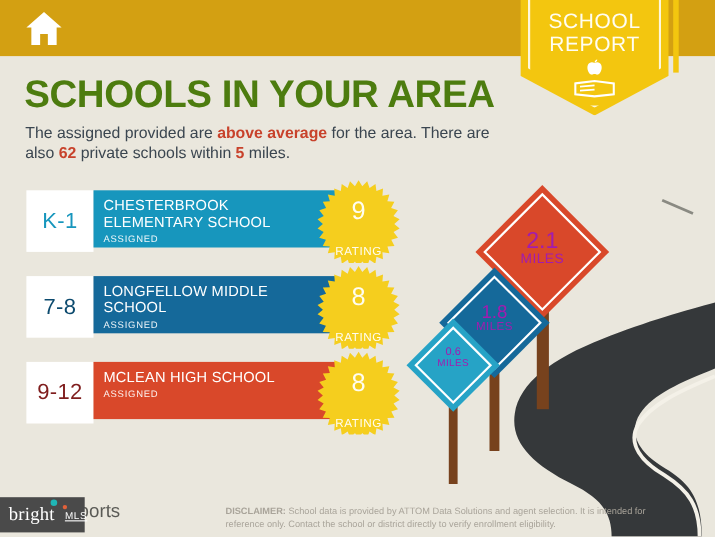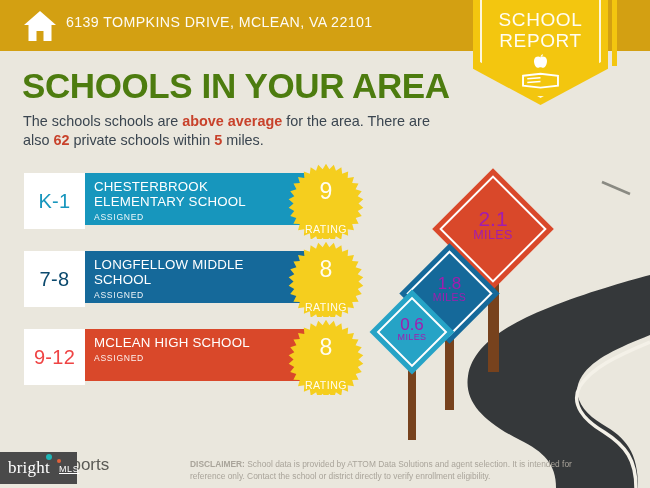--- a/index.html
+++ b/index.html
@@ -249,21 +249,21 @@
   .sign-2 .val { font-size: 17px; }
   .sign-2 .unit { font-size: 10.5px; }
 
   
   .sign-1 .post { left: 28px; top: 178px; width: 8px; height: 82px; }
   .sign-1 .sign-diamond {
     left: 2px; top: 122px; width: 60px; height: 60px;
     background: #26a3c6;
   }
   .sign-1 .sign-label { left: 2px; top: 136px; width: 60px; }
-  .sign-1 .val { font-size: 17px; }
+  .sign-1 .val { font-size: 10px; }
   .sign-1 .unit { font-size: 9px; }
 
   
   .footer-logo {
     position: absolute;
     left: 0; top: 452px;
     width: 77px; height: 32px;
     background: #4a4a4a;
     z-index: 8;
   }
@@ -299,60 +299,59 @@
   }
   .reports-word {
     position: absolute;
     left: 62px; top: 455px;
     font-size: 17px;
     color: #5a5a55;
     z-index: 7;
   }
   .disclaimer {
     position: absolute;
-    left: 190px; top: 458px;
+    left: 205px; top: 458px;
     width: 410px;
     font-size: 8.4px;
     line-height: 1.45;
     color: #a9a49a;
     z-index: 7;
   }
   .disclaimer b { font-weight: bold; }
 </style>
 </head>
 <body>
 
 <div id="infographic">
 
   <div class="header-bar">
     <svg class="home-icon" viewBox="0 0 36 36">
       <path d="M18 3 L34 17 L29.5 17 L29.5 33 L21.5 33 L21.5 23 L14.5 23 L14.5 33 L6.5 33 L6.5 17 L2 17 Z" fill="#ffffff"></path>
     </svg>
-    <div class="address-text">6139 TOMPKINS DRIVE, MCLEAN, VA 22101</div>
   </div>
   <div class="badge-side-strip"></div>
 
   <div class="report-badge">
     <div class="badge-shape"></div>
     <div class="badge-inner-line"></div>
     <div class="badge-line1">SCHOOL</div>
     <div class="badge-line2">REPORT</div>
     <svg class="apple-icon" viewBox="0 0 20 20">
       <path d="M10 4.2 C10 2.6 11.3 1.4 12.6 1.2 C12.6 2.8 11.4 4 10 4.2 Z" fill="#ffffff"></path>
       <path d="M10 4.6 C12 3.2 15.2 3.6 16.4 6.4 C17.8 9.8 15.6 15.2 13 15.6 C11.8 15.8 11.2 15 10 15 C8.8 15 8.2 15.8 7 15.6 C4.4 15.2 2.2 9.8 3.6 6.4 C4.8 3.6 8 3.2 10 4.6 Z" fill="#ffffff"></path>
     </svg>
     <svg class="book-icon" viewBox="0 0 40 18">
       <path d="M1.5 4 L20 1.8 L38.5 4 L38.5 14.5 L20 16.5 L1.5 14.5 Z" fill="none" stroke="#ffffff" stroke-width="2"></path>
       <line x1="6" y1="7.2" x2="20" y2="6" stroke="#ffffff" stroke-width="1.6"></line>
       <line x1="6" y1="11" x2="20" y2="10" stroke="#ffffff" stroke-width="1.6"></line>
     </svg>
   </div>
 
   <div class="title">SCHOOLS IN YOUR AREA</div>
-  <div class="subtitle"><span>The schools schools are </span><b>above average</b><span> for the area. There are also </span><b>62</b><span> private schools within </span><b>5</b><span> miles.</span></div>
+  <div class="subtitle"><span>The assigned provided are </span><b>above average</b><span> for the area. There are also </span><b>62</b><span> private schools within </span><b>5</b><span> miles.</span></div>
 
   <div class="school-row row-1">
     <div class="grade-box" style="color:#1796bd">K-1</div>
     <div class="name-box" style="background:#1796bd">
       <div class="school-name">CHESTERBROOK ELEMENTARY SCHOOL</div>
       <div class="assigned-label">ASSIGNED</div>
     </div>
   </div>
   <div class="rating-badge rb-1">
     <svg viewBox="0 0 100 100">
@@ -371,21 +370,21 @@
   </div>
   <div class="rating-badge rb-2">
     <svg viewBox="0 0 100 100">
       <polygon fill="#f5ce1e" points="50,1 54.4,8.3 60.3,2.3 63.1,10.3 70.2,5.7 71.3,14.1 79.2,11.1 78.5,19.6 86.8,18.3 84.4,26.4 92.8,26.9 88.9,34.4 97,37.1 91.7,43.8 99.1,47.8 92.7,53.4 99.1,58.8 91.8,63 97.1,69.8 89.1,72.4 92.9,79.9 84.5,80.3 86.8,88.5 78.5,87.2 79.1,95.6 71.3,92.5 70.1,101 63,96.3 60.2,104.3 54.3,98.3 50,105.6 45.7,98.3 39.8,104.3 37,96.3 29.9,101 28.7,92.5 20.9,95.6 21.5,87.2 13.2,88.5 15.5,80.3 7.1,79.9 10.9,72.4 2.9,69.8 8.2,63 0.9,58.8 7.3,53.4 0.9,47.8 8.3,43.8 3,37.1 11.1,34.4 7.2,26.9 15.6,26.4 13.2,18.3 21.5,19.6 20.8,11.1 28.7,14.1 29.8,5.7 36.9,10.3 39.7,2.3 45.6,8.3"></polygon>
     </svg>
     <div class="rating-num">8</div>
     <div class="rating-word">RATING</div>
   </div>
 
   <div class="school-row row-3">
-    <div class="grade-box" style="color:#ef4444">9-12</div>
+    <div class="grade-box" style="color:#7f1d1d">9-12</div>
     <div class="name-box" style="background:#d9482a">
       <div class="school-name">MCLEAN HIGH SCHOOL</div>
       <div class="assigned-label">ASSIGNED</div>
     </div>
   </div>
   <div class="rating-badge rb-3">
     <svg viewBox="0 0 100 100">
       <polygon fill="#f5ce1e" points="50,1 54.4,8.3 60.3,2.3 63.1,10.3 70.2,5.7 71.3,14.1 79.2,11.1 78.5,19.6 86.8,18.3 84.4,26.4 92.8,26.9 88.9,34.4 97,37.1 91.7,43.8 99.1,47.8 92.7,53.4 99.1,58.8 91.8,63 97.1,69.8 89.1,72.4 92.9,79.9 84.5,80.3 86.8,88.5 78.5,87.2 79.1,95.6 71.3,92.5 70.1,101 63,96.3 60.2,104.3 54.3,98.3 50,105.6 45.7,98.3 39.8,104.3 37,96.3 29.9,101 28.7,92.5 20.9,95.6 21.5,87.2 13.2,88.5 15.5,80.3 7.1,79.9 10.9,72.4 2.9,69.8 8.2,63 0.9,58.8 7.3,53.4 0.9,47.8 8.3,43.8 3,37.1 11.1,34.4 7.2,26.9 15.6,26.4 13.2,18.3 21.5,19.6 20.8,11.1 28.7,14.1 29.8,5.7 36.9,10.3 39.7,2.3 45.6,8.3"></polygon>
     </svg>
     <div class="rating-num">8</div>

